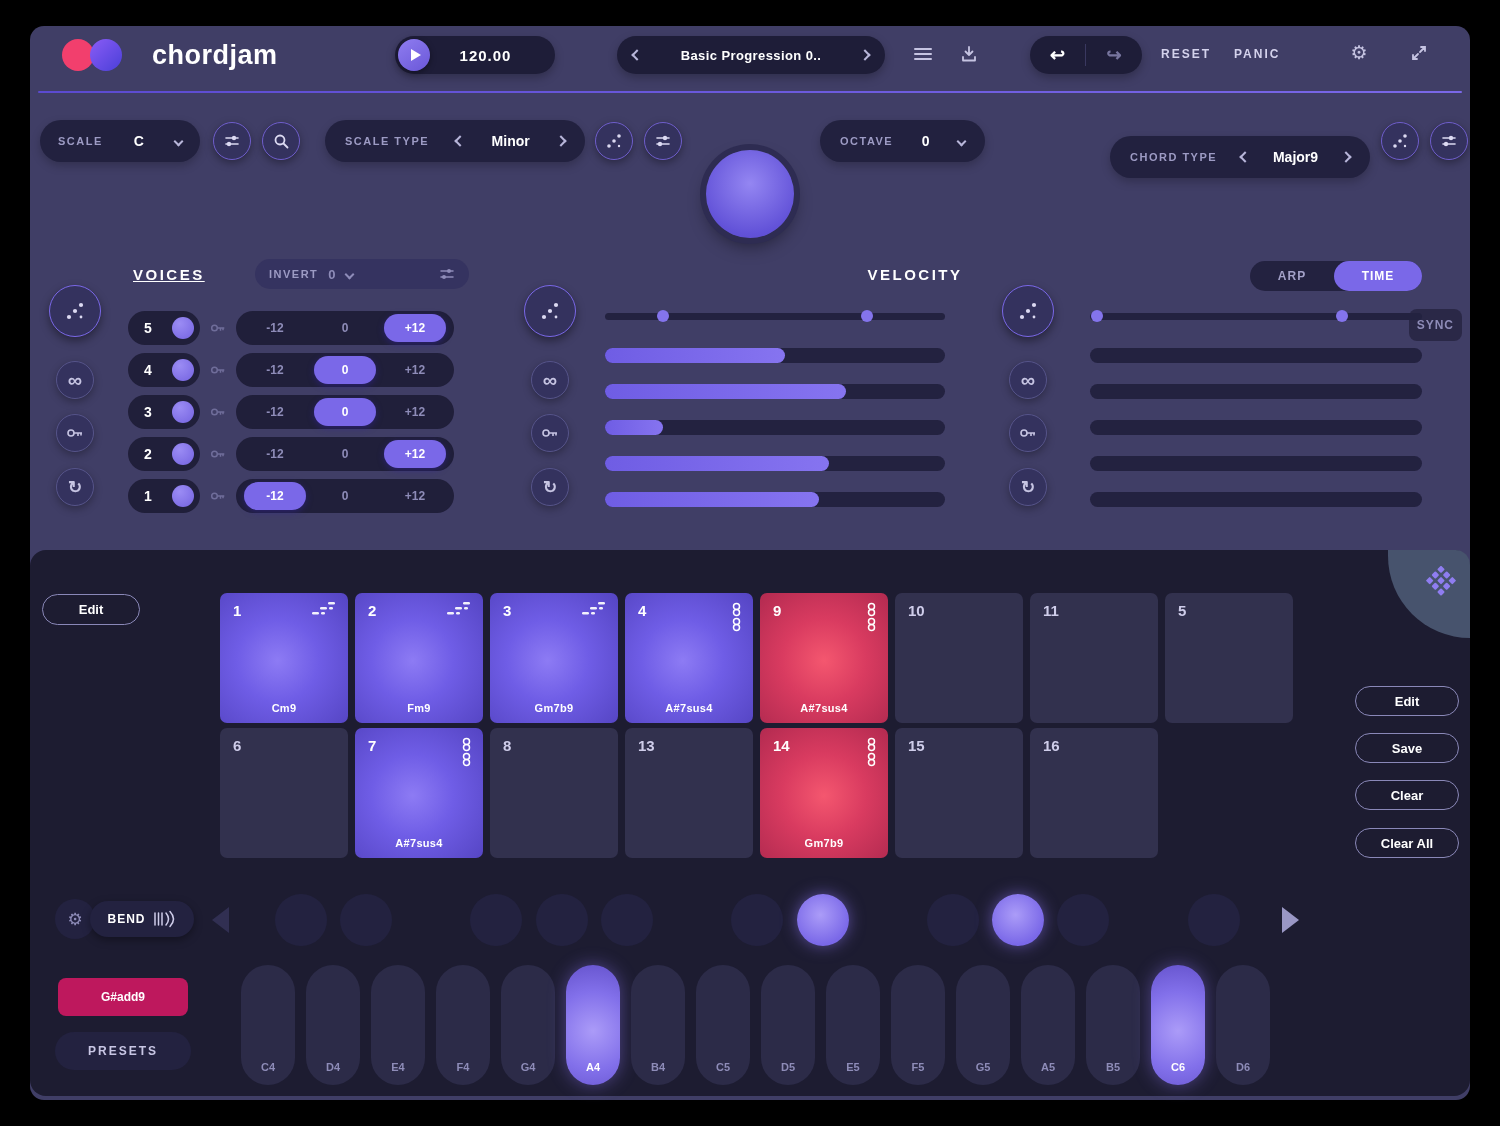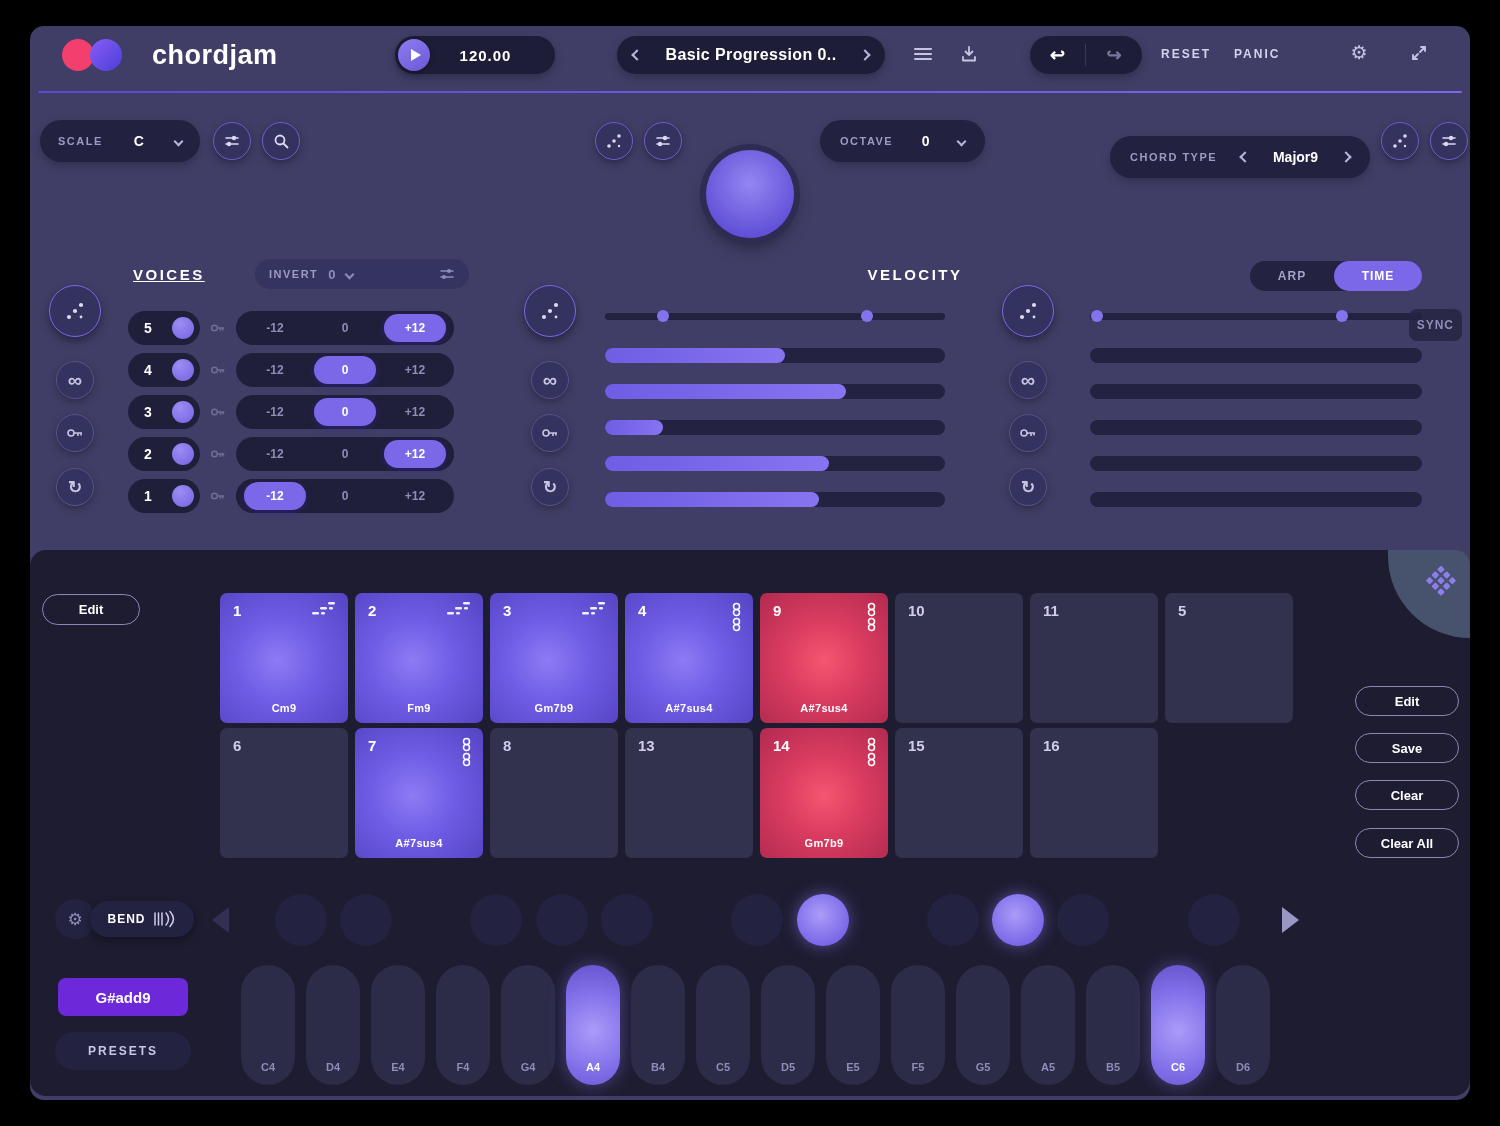--- a/index.html
+++ b/index.html
@@ -9,21 +9,21 @@
   
   .logo{position:absolute;left:22px;top:6px;display:flex;align-items:center;gap:12px;}
   .logo-text{font-size:27px;color:#fff;font-weight:600;letter-spacing:.5px;}
   .header-line{position:absolute;left:8px;right:8px;top:65px;height:2px;border-radius:1px;background:linear-gradient(90deg,#5b4ad0,#7a68e8);}
   .dpill{position:absolute;height:38px;background:#1e1d38;border-radius:19px;display:flex;align-items:center;box-shadow:0 4px 10px rgba(0,0,0,.25);}
   .transport{left:365px;top:10px;width:160px;}
   .play-btn{width:32px;height:32px;border-radius:50%;background:linear-gradient(145deg,#8f7df0,#6a57d8);margin-left:3px;display:flex;align-items:center;justify-content:center;box-shadow:0 2px 6px rgba(0,0,0,.4);}
   .play-tri{width:0;height:0;border-left:10px solid #fff;border-top:6px solid transparent;border-bottom:6px solid transparent;margin-left:3px;}
   .bpm{flex:1;text-align:center;color:#fff;font-weight:bold;font-size:15px;letter-spacing:1px;margin-right:14px;}
   .preset{left:587px;top:10px;width:268px;justify-content:space-between;padding:0 16px;}
-  .preset-name{color:#fff;font-weight:bold;font-size:16px;letter-spacing:.4px;}
+  .preset-name{color:#fff;font-weight:bold;font-size:13px;letter-spacing:.4px;}
   .chev{display:inline-block;width:8px;height:8px;border-style:solid;border-color:#b8b6da;border-width:0 2px 2px 0;}
   .chev-r{transform:rotate(-45deg);}
   .chev-l{transform:rotate(135deg);}
   .chev-d{transform:rotate(45deg);width:7px;height:7px;}
   .hicon{position:absolute;top:17px;width:22px;height:22px;display:flex;align-items:center;justify-content:center;color:#c6c4e2;}
   .menu-ic{left:882px;}
   .import-ic{left:928px;}
   .history{left:1000px;top:10px;width:112px;}
   .hist-half{width:56px;text-align:center;font-size:18px;font-weight:bold;}
   .hist-undo{color:#fff;border-right:1px solid #3a3860;}
@@ -106,21 +106,21 @@
   .nav-tri{position:absolute;top:357px;width:0;height:0;border-top:13px solid transparent;border-bottom:13px solid transparent;}
   .nav-left{left:182px;border-right:17px solid #312f52;}
   .nav-right{left:1252px;border-left:17px solid #9a97c5;}
   .bkey{position:absolute;top:344px;width:52px;height:52px;border-radius:50%;background:#232240;}
   .bkey[data-lit="true"]{background:radial-gradient(circle at 45% 40%,#ab9cf8,#7a68e8 70%);box-shadow:0 0 16px rgba(140,118,240,.55);}
   .wkeys{position:absolute;left:211px;top:415px;display:flex;gap:11px;}
   .wkey{position:relative;width:54px;height:120px;border-radius:27px;background:#2c2b48;}
   .wkey[data-lit="true"]{background:radial-gradient(circle at 50% 55%,#ab9bf8 0%,#8270ea 55%,#6553cc 100%);box-shadow:0 0 18px rgba(140,118,240,.45);}
   .wlabel{position:absolute;bottom:12px;width:100%;text-align:center;color:#8e8cb8;font-weight:bold;font-size:11px;}
   .wkey[data-lit="true"] .wlabel{color:#fff;}
-  .chord-display{position:absolute;left:28px;top:428px;width:130px;height:38px;background:#6d28d9;border-radius:8px;color:#fff;font-weight:bold;font-size:15px;display:flex;align-items:center;justify-content:center;}
+  .chord-display{position:absolute;left:28px;top:428px;width:130px;height:38px;background:#be185d;border-radius:8px;color:#fff;font-weight:bold;font-size:12px;display:flex;align-items:center;justify-content:center;}
   .presets-btn{position:absolute;left:25px;top:482px;width:136px;height:38px;background:#232240;border-radius:19px;color:#c8c6e4;font-weight:bold;font-size:12px;letter-spacing:2px;display:flex;align-items:center;justify-content:center;}
 </style>
 </head>
 <body>
 
 <div class="main">
 
   <div class="logo">
     <svg width="88" height="46" viewBox="0 0 88 46">
       <defs>
@@ -193,20 +193,26 @@
         <circle cx="6" cy="12" r="2.2" fill="#dcdaf2"></circle>
       </svg>
   </div>
   <div class="rbtn" style="left:232px;">
     <svg width="18" height="18">
         <circle cx="8" cy="8" r="4.5" fill="none" stroke="#dcdaf2" stroke-width="1.8"></circle>
         <line x1="11.5" y1="11.5" x2="15.5" y2="15.5" stroke="#dcdaf2" stroke-width="1.8" stroke-linecap="round"></line>
       </svg>
   </div>
 
+  <div class="sel-pill stype-pill">
+    <span class="sm-label">SCALE TYPE</span>
+    <span class="chev chev-l"></span>
+    <span class="sel-val">Minor</span>
+    <span class="chev chev-r"></span>
+  </div>
   <div class="rbtn" style="left:565px;">
     <svg width="18" height="18">
         <circle cx="4" cy="14" r="1.8" fill="#dcdaf2"></circle>
         <circle cx="9" cy="9" r="1.8" fill="#dcdaf2"></circle>
         <circle cx="14" cy="4" r="1.8" fill="#dcdaf2"></circle>
         <circle cx="14" cy="14" r="1.2" fill="#dcdaf2"></circle>
       </svg>
   </div>
   <div class="rbtn" style="left:614px;">
     <svg width="18" height="18">

